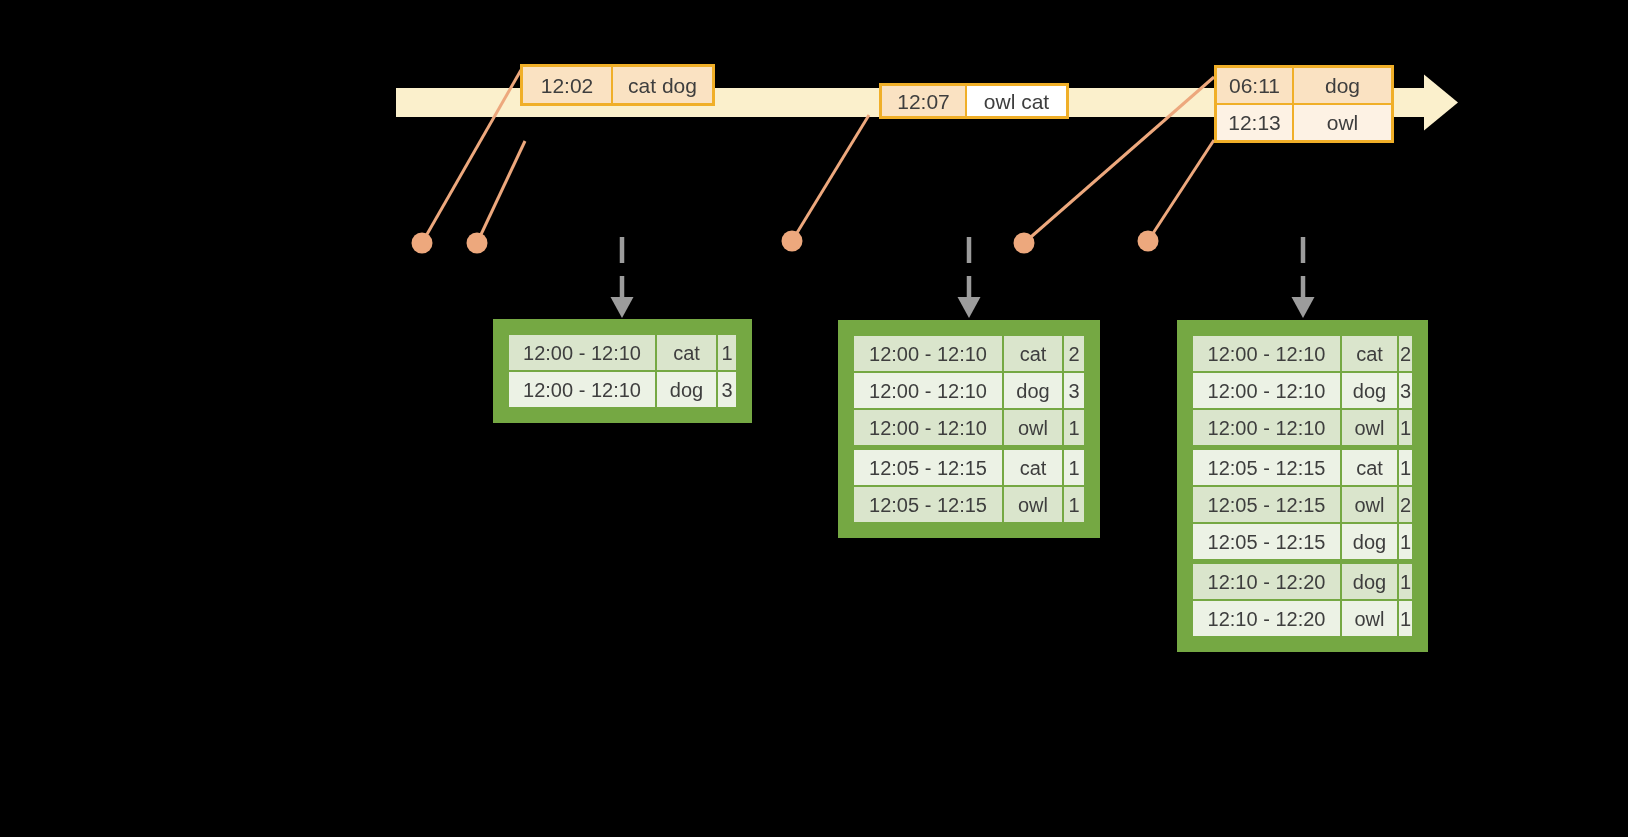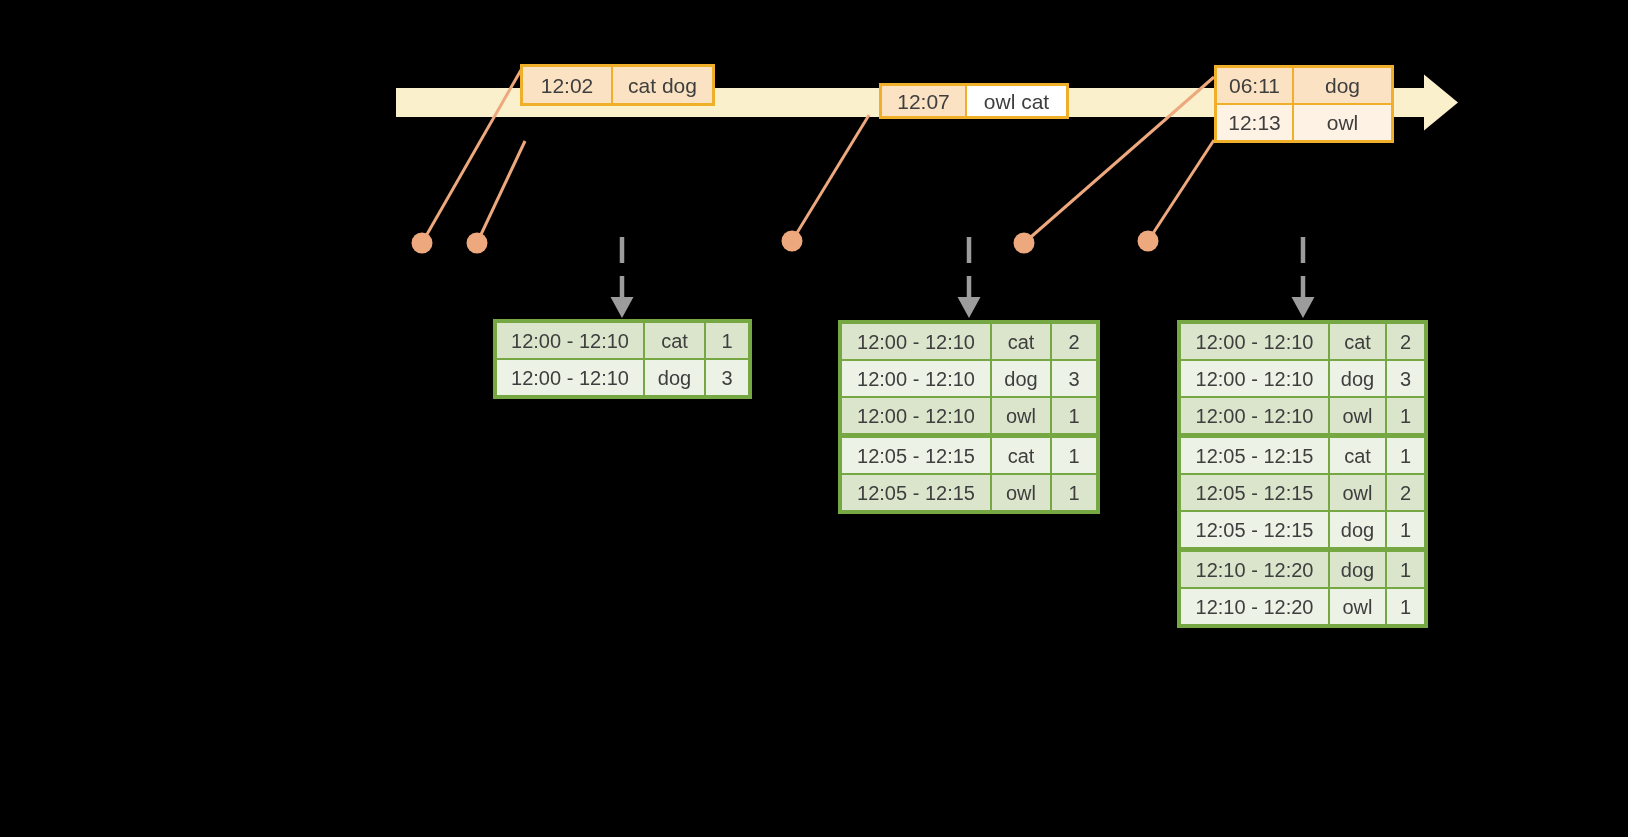--- a/index.html
+++ b/index.html
@@ -4,21 +4,21 @@
 <style>
   html,body{margin:0;padding:0;background:#000;}
   #canvas{
     position:relative;
     overflow:hidden;
     font-family:"Liberation Sans", sans-serif;
   }
   #gfx{position:absolute;left:0;top:0;}
   .evt-table,.res-table{position:absolute;display:flex;flex-direction:column;box-sizing:border-box;}
   .evt-table{padding:3px;}
-  .res-table{padding:4px;}
+  .res-table{padding:16px;}
   .evt-row,.res-row{display:grid;}
   .evt-row{grid-gap:2px;gap:2px;}
   .res-row{grid-gap:2px;gap:2px;}
   .cell{
     display:flex;align-items:center;justify-content:center;
     color:#3E3E3E;line-height:1;white-space:nowrap;overflow:hidden;
   }
   .evt-table .cell{font-size:21px;}
   .res-table .cell{font-size:20px;}
 </style>

